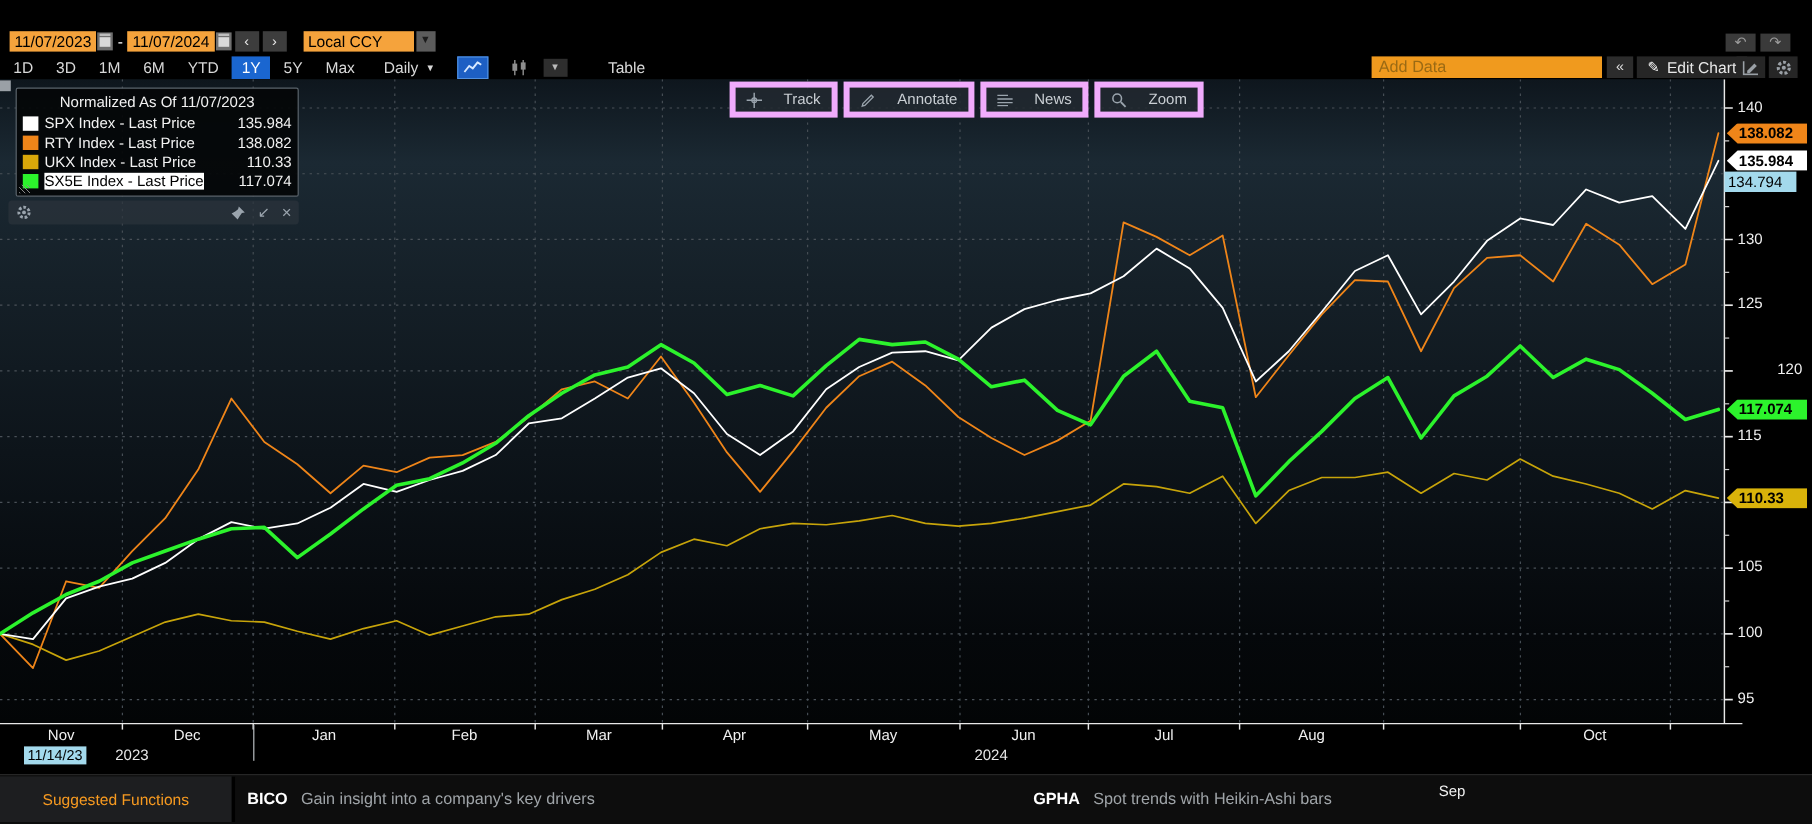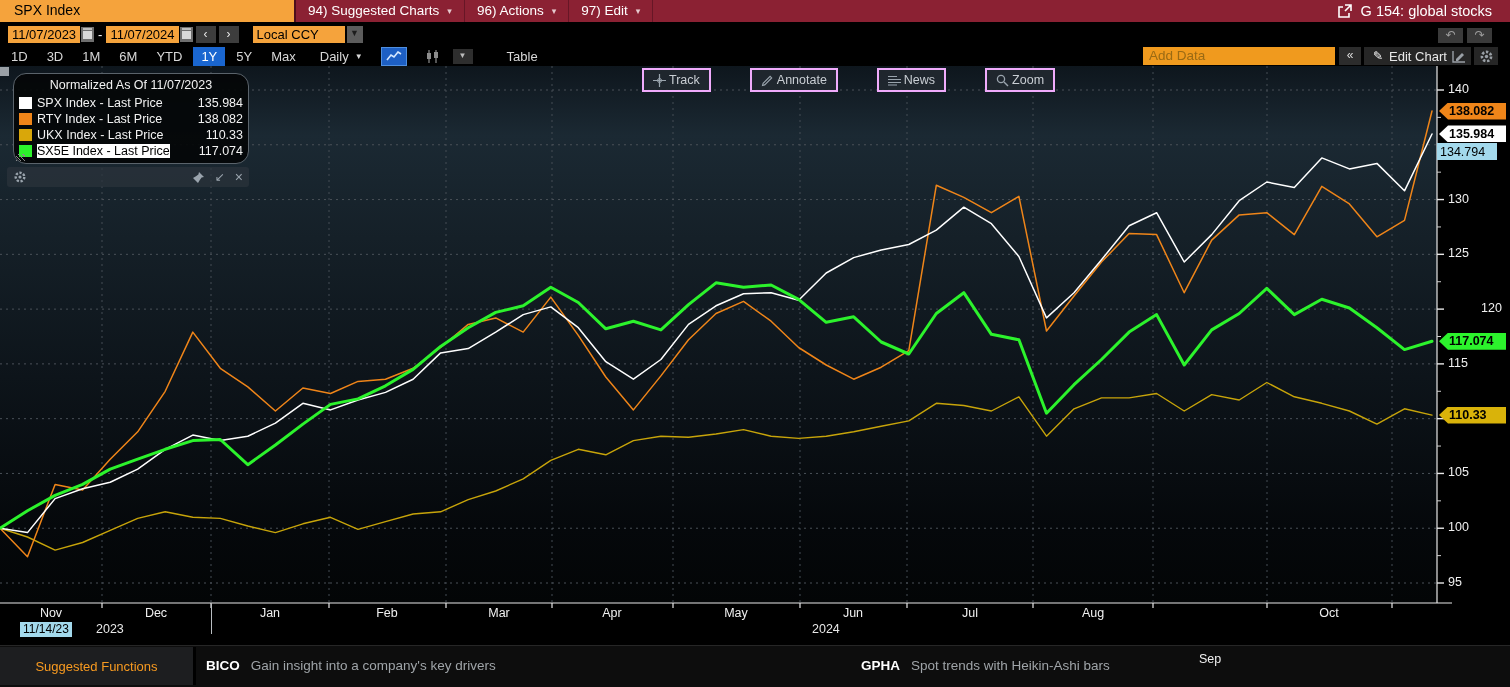--- a/index.html
+++ b/index.html
@@ -41,35 +41,35 @@
   .editchart-btn{position:absolute;left:1364px;top:1px;height:18px;background:#262626;color:#e8e8e8;display:flex;align-items:center;gap:6px;padding:0 9px;font-size:13px;}
   .pencil{color:#fff;font-size:12px;}
   .sq-btn{position:absolute;top:1px;width:24px;height:18px;background:#262626;display:flex;align-items:center;justify-content:center;}
   
   #chart{position:absolute;top:66px;left:0;width:1510px;height:579px;background:#000;}
   .plot-bg{position:absolute;left:0;top:0;width:1437px;height:537px;
     background:linear-gradient(180deg,#0e161d 0%,#1b2933 13%,#152028 32%,#0d141a 58%,#05080b 86%,#030506 100%);}
   #plot-svg{position:absolute;left:0;top:0;}
   .drag-chip{position:absolute;left:0;top:1px;width:9px;height:9px;background:#9aa0a6;}
   
-  #legend{position:absolute;left:13px;top:7px;width:236px;background:rgba(4,6,8,0.93);border:1px solid #5a636b;border-radius:13px;box-sizing:border-box;padding:3px 5px 4px 5px;z-index:5;}
+  #legend{position:absolute;left:13px;top:7px;width:236px;background:rgba(4,6,8,0.93);border:1px solid #5a636b;border-radius:2px;box-sizing:border-box;padding:3px 5px 4px 5px;z-index:5;}
   .lg-title{color:#f2f2f2;font-size:12.5px;text-align:center;padding:1px 0 3px 0;}
   .lg-row{display:flex;align-items:center;height:16px;color:#f2f2f2;font-size:12.5px;}
   .swatch{width:13px;height:12px;margin-right:5px;flex:none;}
   .lg-label{white-space:nowrap;}
   .lg-label.hl{background:#fff;color:#000;}
   .lg-val{margin-left:auto;}
   .lg-resize{position:absolute;left:2px;bottom:2px;width:9px;height:7px;
      background:repeating-linear-gradient(45deg,#8a8a8a 0 1px,transparent 1px 3px);}
   #legend-footer{position:absolute;left:7px;top:101px;width:242px;height:20px;background:rgba(43,51,59,0.72);border-radius:3px;display:flex;align-items:center;padding:0 6px;box-sizing:border-box;z-index:5;}
   .lf-right{margin-left:auto;display:flex;align-items:center;gap:10px;}
   .lf-ic{color:#9aa4ad;font-size:12px;line-height:1;}
   
   #chart-btns{position:absolute;left:608px;top:2px;display:flex;gap:5px;z-index:4;}
-  .cbtn{height:20px;background:rgba(34,41,48,0.85);border:2px solid #f0abfc;color:#c9ced3;font-size:12.5px;display:flex;align-items:center;gap:3px;padding:0 9px;margin-left:34px;}
+  .cbtn{height:20px;background:rgba(34,41,48,0.85);border:5px solid #f0abfc;color:#c9ced3;font-size:12.5px;display:flex;align-items:center;gap:18px;padding:0 9px;}
   
   .ylab{position:absolute;color:#f0f0f0;font-size:12.5px;z-index:3;}
   .mlab{position:absolute;color:#f0f0f0;font-size:12.5px;transform:translateX(-50%);z-index:3;}
   .yearlab{position:absolute;color:#e8e8e8;font-size:12.5px;z-index:3;}
   .ydiv{position:absolute;width:1px;background:#b9bdc1;z-index:3;}
   .ptag{position:absolute;left:1439px;width:67px;height:17px;display:flex;align-items:center;padding-left:10px;box-sizing:border-box;font-size:12.5px;font-weight:bold;clip-path:polygon(0 50%,9px 0,100% 0,100% 100%,9px 100%);z-index:6;}
   .ptag.sq{clip-path:none;left:1437px;padding-left:3px;width:60px;font-weight:normal;}
   .track-date{position:absolute;background:#a3d9ec;color:#000;font-size:12px;height:15px;line-height:15px;padding:0 3px;z-index:3;}
   
   .footer{position:absolute;top:645px;left:0;width:1510px;height:56px;background:#0d0d0d;border-top:1px solid #262626;box-sizing:border-box;}
@@ -77,41 +77,20 @@
   .fn-item{position:absolute;top:0;height:39px;display:flex;align-items:center;gap:11px;}
   .fn-code{color:#fff;font-weight:bold;font-size:13.5px;}
   .fn-desc{color:#9fa4a8;font-size:13.5px;}
   .blue-strip{position:absolute;left:0;bottom:0;width:1510px;height:3px;background:#2f6690;}
   svg{display:block;}
 </style>
 </head>
 <body>
 <div id="app">
 
-  <div class="titlebar">
-    <div class="ticker-field">SPX Index</div>
-    <div class="menu">
-        <span>94) Suggested Charts</span>
-      </div>
-    <div class="menu">
-        <span>96) Actions</span>
-      </div>
-    <div class="menu">
-        <span>97) Edit</span>
-      </div>
-    <div class="screen-label">
-      <span>
-        <svg width="15" height="15" viewBox="0 0 15 15">
-            <path d="M6 3H2v10h10V9" fill="none" stroke="#fff" stroke-width="1.6"></path>
-            <path d="M8 1h6v6M13.5 1.5L8 7" fill="none" stroke="#fff" stroke-width="1.6"></path>
-          </svg>
-      </span>
-      <span>G 154: global stocks</span>
-    </div>
-  </div>
 
   <div class="datebar">
     <div class="fld date-start">11/07/2023</div>
     <div class="cal-btn"></div>
     <div class="dash">-</div>
     <div class="fld">11/07/2024</div>
     <div class="cal-btn"></div>
     <div class="nav-btn">‹</div>
     <div class="nav-btn">›</div>
     <div class="fld ccy">Local CCY</div>

